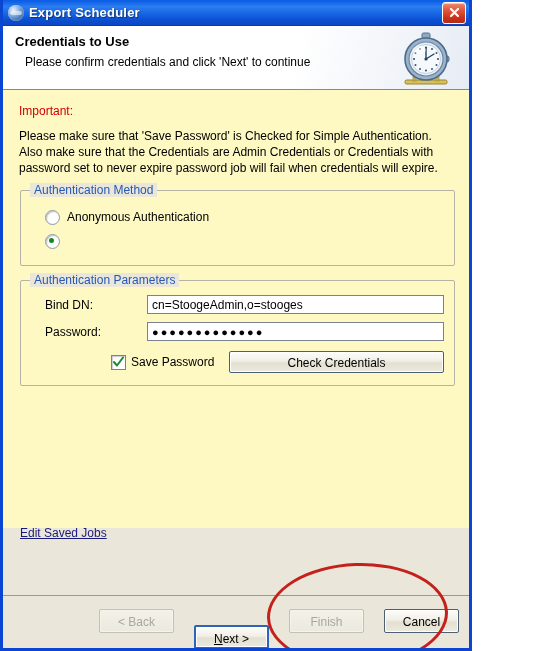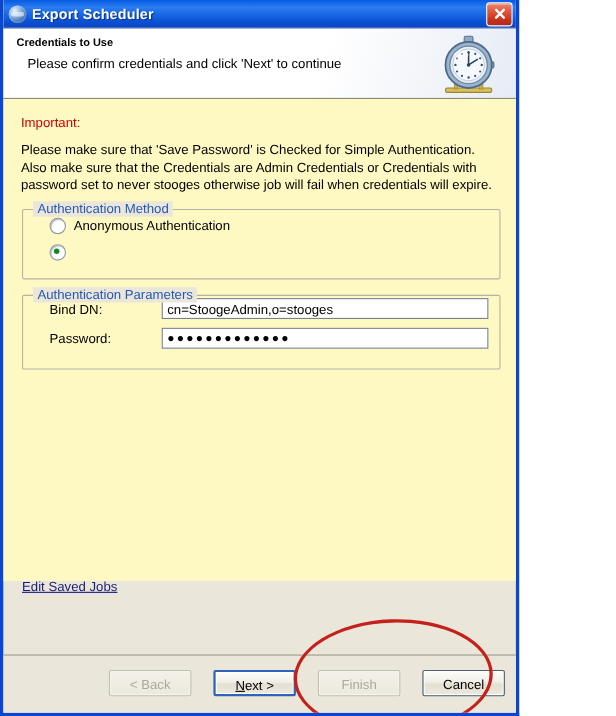--- a/index.html
+++ b/index.html
@@ -86,21 +86,21 @@
   .header {
     position: relative;
     height: 64px;
     background: linear-gradient(105deg, #ffffff 0%, #ffffff 62%, #f4f6fa 80%, #e6ecf5 100%);
     border-bottom: 1px solid #8a8a7a;
     box-sizing: border-box;
     padding: 8px 0 0 12px;
     overflow: hidden;
   }
   .header-title {
-    font-size: 10px;
+    font-size: 13px;
     font-weight: bold;
     color: #000000;
     margin: 0 0 6px 0;
   }
   .header-sub {
     font-size: 12px;
     color: #000000;
     margin-left: 10px;
   }
   .header-icon {
@@ -131,21 +131,21 @@
     margin: 0 0 14px 2px;
     max-width: 512px;
   }
 
   
   .groupbox {
     position: relative;
     border: 1px solid #b5b3a6;
     border-radius: 2px;
     margin: 0 0 14px 3px;
-    padding: 2px 10px 10px 10px;
+    padding: 14px 10px 10px 10px;
     box-sizing: border-box;
     background: transparent;
   }
   .group-title {
     position: absolute;
     top: -8px;
     left: 9px;
     background: #EAE7DA;
     padding: 0 4px;
     color: #2659B5;
@@ -257,20 +257,21 @@
   .btn.disabled {
     color: #aaa89d;
     border-color: #c3c1b5;
     box-shadow: inset 0 0 0 1px #f5f3ea;
     background: linear-gradient(180deg,#f3f1e8 0%, #eceadf 100%);
     cursor: default;
   }
   .btn.default {
     border: 2px solid #2E63B8;
     box-shadow: inset 0 0 0 1px #ffffff;
+    margin-top: 16px;
   }
   .check-cred-btn {
     margin-left: auto;
     width: 215px;
   }
 
   
   .saved-jobs-link {
     position: absolute;
     left: 17px;
@@ -369,21 +370,21 @@
         <circle cx="31" cy="29" r="1.6" fill="#24425c"></circle>
 
         <ellipse cx="24" cy="20" rx="7" ry="4" fill="#ffffff" opacity="0.45"></ellipse>
       </svg>
     </div>
   </div>
 
   <div class="body-area">
 
     <div class="important-label">Important:</div>
-    <div class="important-text">Please make sure that 'Save Password' is Checked for Simple Authentication. Also make sure that the Credentials are Admin Credentials or Credentials with password set to never stooges otherwise job will fail when credentials will expire.</div>
+    <div class="important-text">Please make sure that 'Save Password' is Checked for Simple Authentication. Also make sure that the Credentials are Admin Credentials or Credentials with password set to never expire password job will fail when credentials will expire.</div>
 
     <div class="groupbox">
       <div class="group-title">Authentication Method</div>
 
       <div class="radio-row">
         <span class="radio"></span>
         <span class="radio-label">Anonymous Authentication</span>
       </div>
 
       <div class="radio-row">
@@ -397,20 +398,29 @@
       <div class="field-row">
         <span class="field-label">Bind DN:</span>
         <input class="text-input" type="text" value="cn=StoogeAdmin,o=stooges" style="">
       </div>
 
       <div class="field-row">
         <span class="field-label">Password:</span>
         <input class="text-input pw-dots" type="text" value="●●●●●●●●●●●●●" style="">
       </div>
 
+      <div class="param-bottom-row">
+        <span class="checkbox checked">
+          <svg width="11" height="12" viewBox="0 0 11 12" aria-hidden="true">
+            <path d="M1,6 L4,9.5 L10,1.5" stroke="#1E8A2E" stroke-width="2" fill="none" stroke-linecap="round" stroke-linejoin="round"></path>
+          </svg>
+        </span>
+        <span class="cb-label">Save Password</span>
+        <button class="btn check-cred-btn">Check Credentials</button>
+      </div>
     </div>
   </div>
 
   <a class="saved-jobs-link">Edit Saved Jobs</a>
 
   <div class="footer">
     <div class="footer-buttons">
       <button class="btn disabled">&lt; Back</button>
       <button class="btn default"><span class="mnemonic">N</span>ext &gt;</button>
       <button class="btn disabled">Finish</button>

